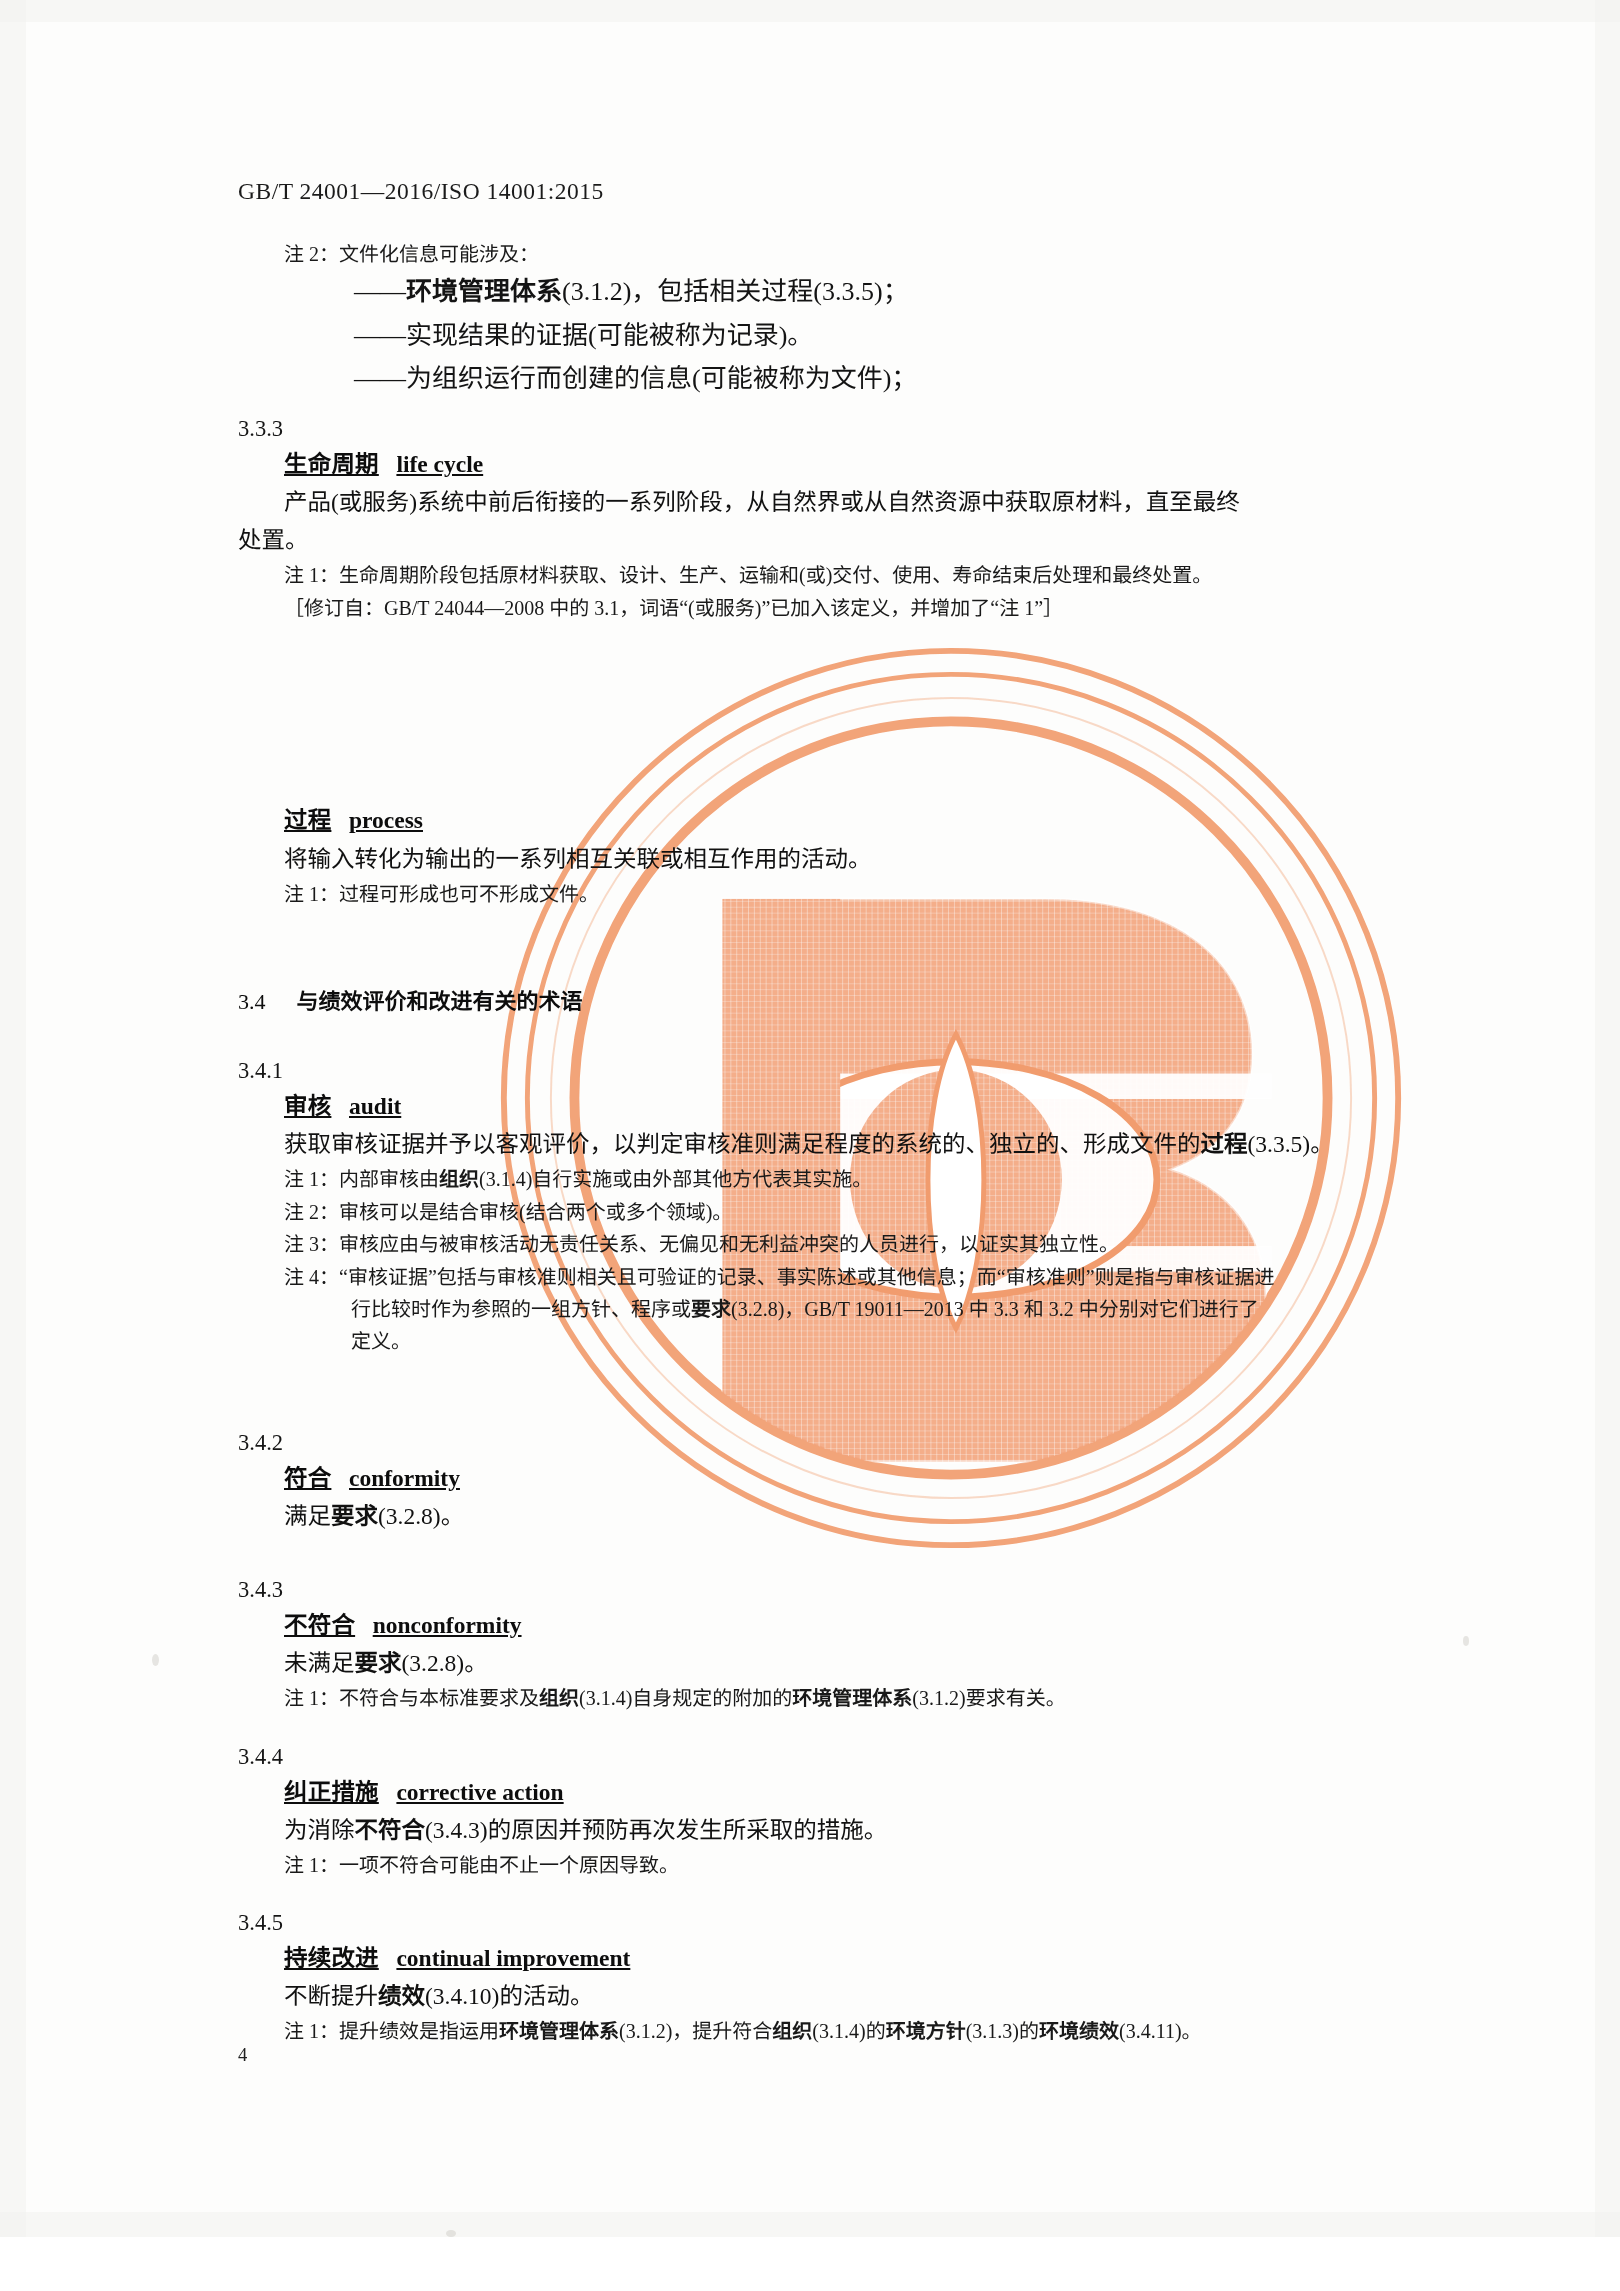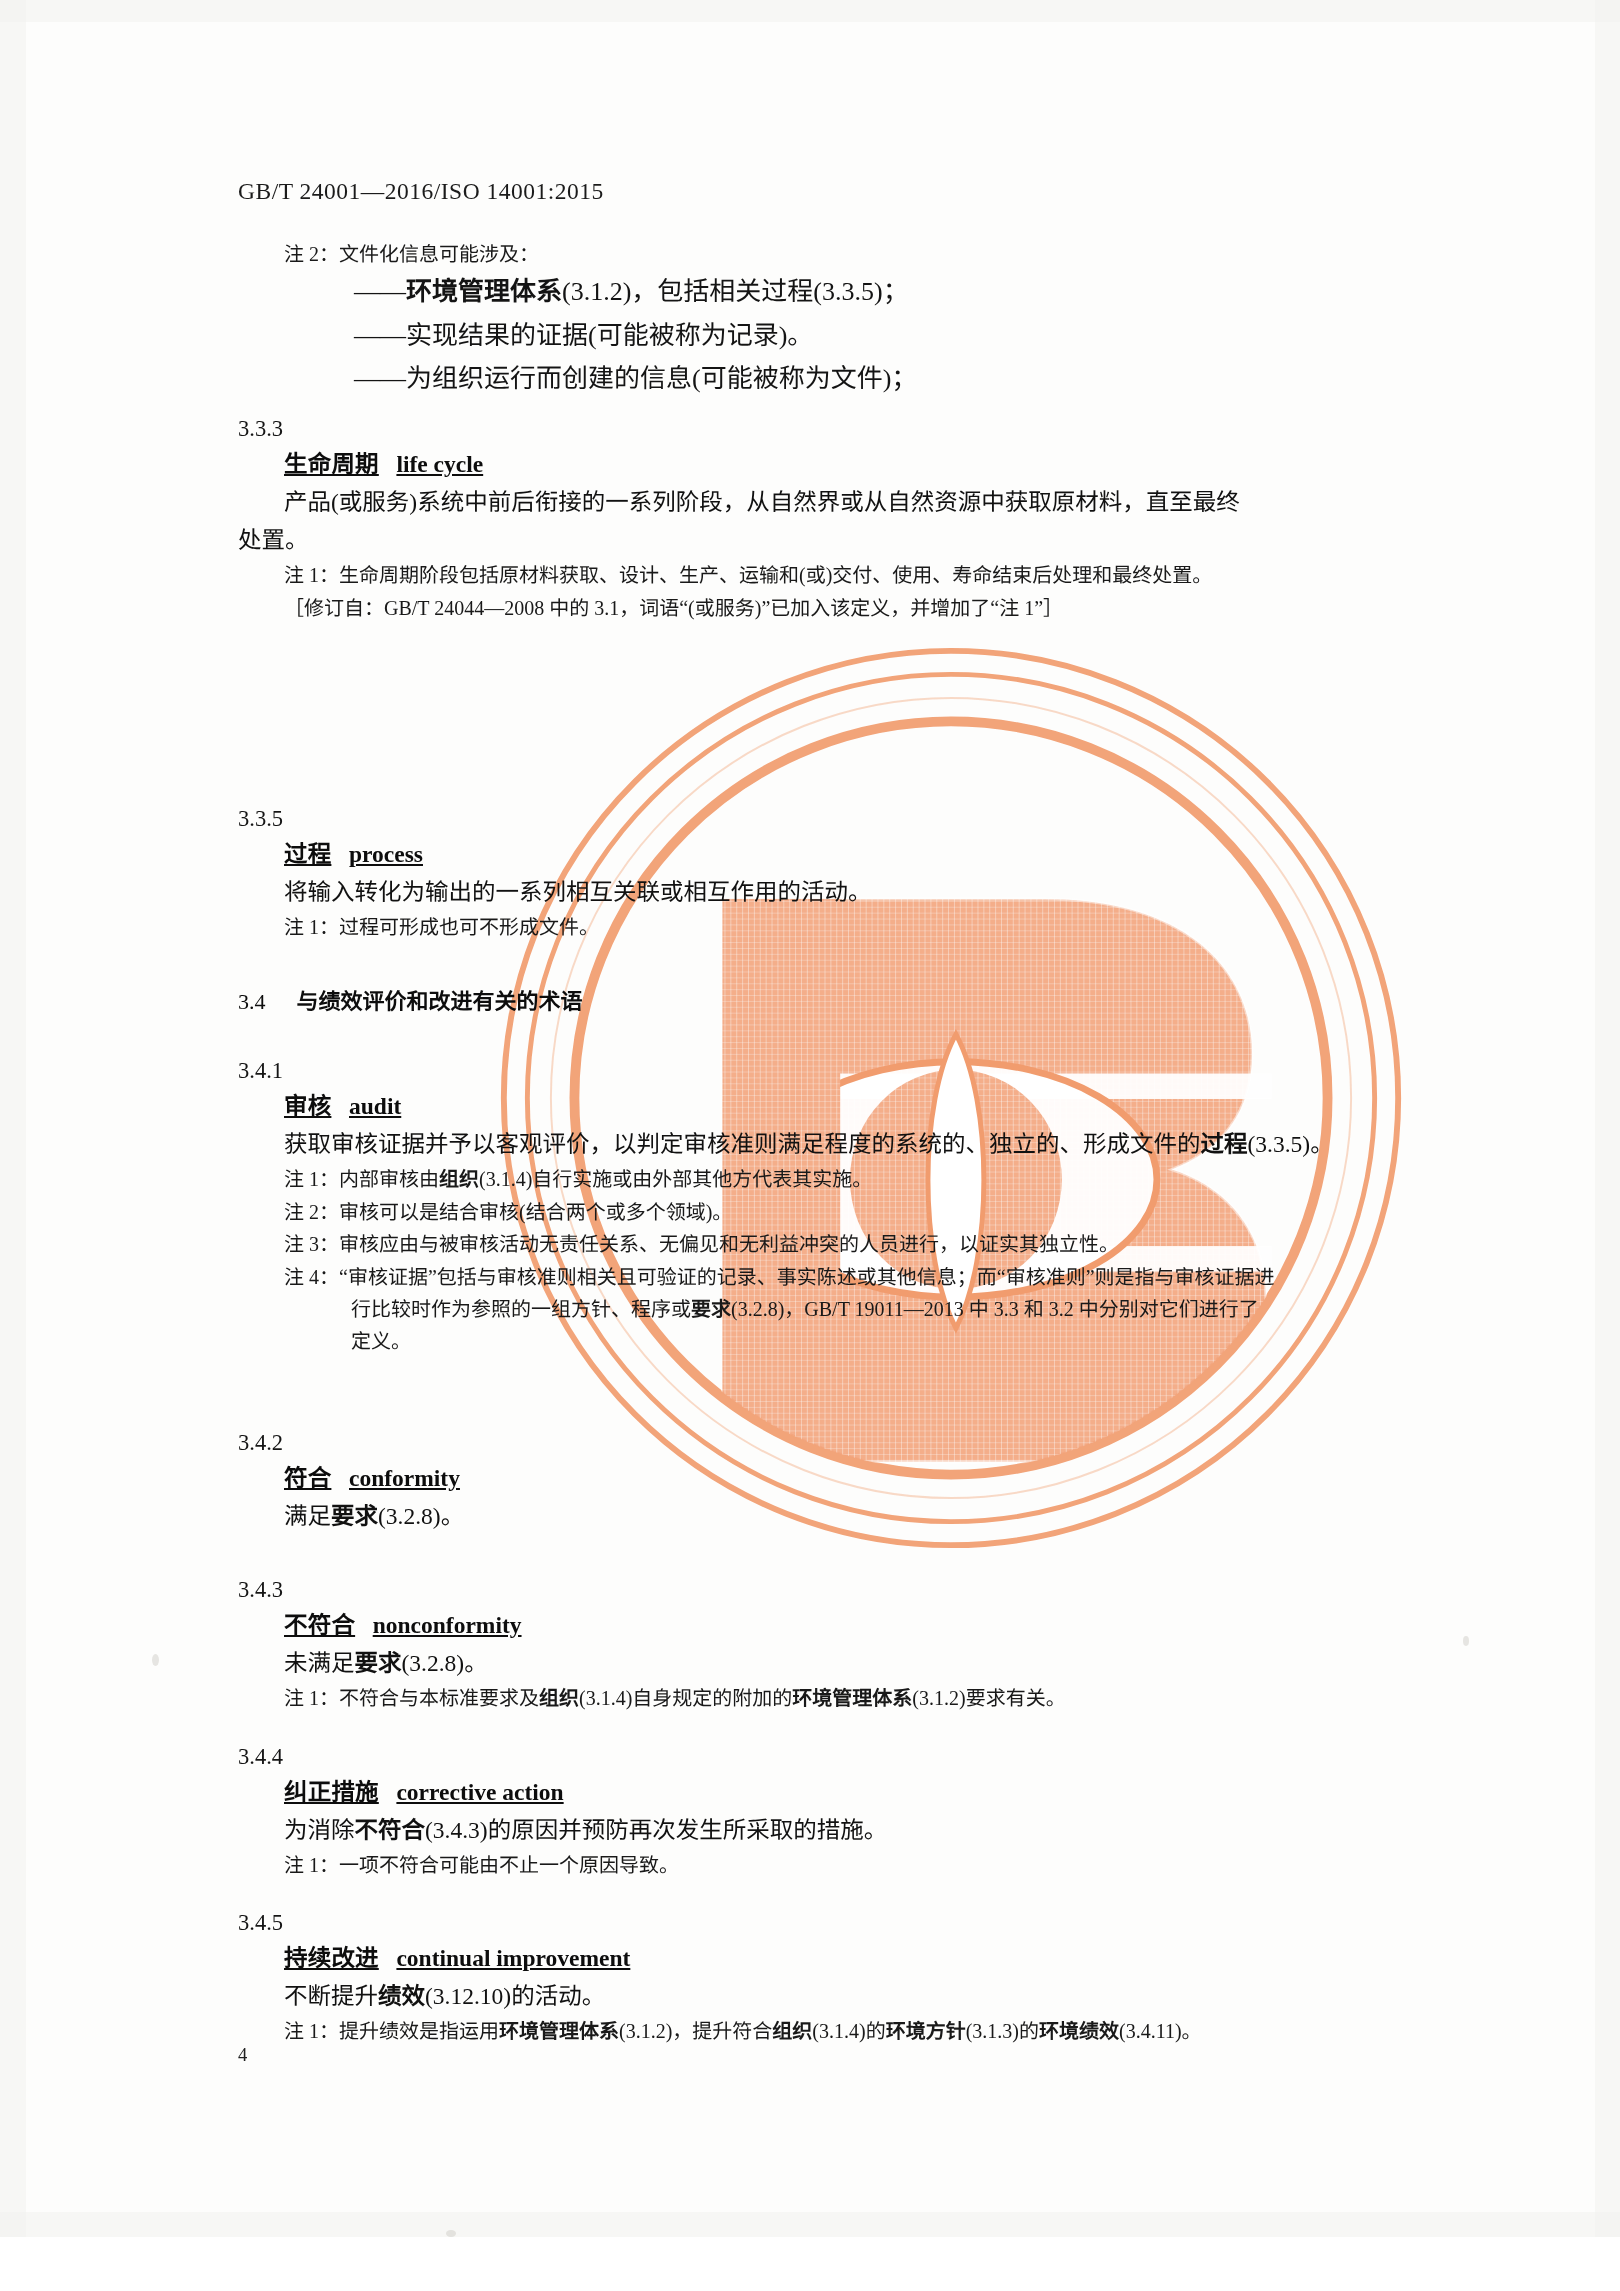--- a/index.html
+++ b/index.html
@@ -198,21 +198,20 @@
       <p class="num">3.3.3</p>
       <p class="term"><span>生命周期</span><span class="en">life cycle</span></p>
       <p class="def">产品(或服务)系统中前后衔接的一系列阶段，从自然界或从自然资源中获取原材料，直至最终</p>
       <p class="def cont">处置。</p>
       <p class="note">注 1：生命周期阶段包括原材料获取、设计、生产、运输和(或)交付、使用、寿命结束后处理和最终处置。</p>
       <p class="note">［修订自：GB/T 24044—2008 中的 3.1，词语“(或服务)”已加入该定义，并增加了“注 1”］</p>
     </div>
 
 
     <div class="blk" style="top:802px;">
-      <p class="num">3.3.5</p>
       <p class="term"><span>过程</span><span class="en">process</span></p>
       <p class="def">将输入转化为输出的一系列相互关联或相互作用的活动。</p>
       <p class="note">注 1：过程可形成也可不形成文件。</p>
     </div>
 
     <div class="blk" style="top:985px;">
       <p class="section-title"><span class="sn">3.4</span><span>与绩效评价和改进有关的术语</span></p>
     </div>
 
     <div class="blk" style="top:1054px;">
@@ -243,20 +242,20 @@
     <div class="blk" style="top:1740px;">
       <p class="num">3.4.4</p>
       <p class="term"><span>纠正措施</span><span class="en">corrective action</span></p>
       <p class="def"><span>为消除</span><b>不符合</b><span>(3.4.3)的原因并预防再次发生所采取的措施。</span></p>
       <p class="note">注 1：一项不符合可能由不止一个原因导致。</p>
     </div>
 
     <div class="blk" style="top:1906px;">
       <p class="num">3.4.5</p>
       <p class="term"><span>持续改进</span><span class="en">continual improvement</span></p>
-      <p class="def"><span>不断提升</span><b>绩效</b><span>(3.12.10)的活动。</span></p>
+      <p class="def"><span>不断提升</span><b>绩效</b><span>(3.4.10)的活动。</span></p>
       <p class="note"><span>注 1：提升绩效是指运用</span><b>环境管理体系</b><span>(3.1.2)，提升符合</span><b>组织</b><span>(3.1.4)的</span><b>环境方针</b><span>(3.1.3)的</span><b>环境绩效</b><span>(3.4.11)。</span></p>
     </div>
 
     <div class="pagenum">4</div>
   </div>
 </div>
 
 
 </body></html>

